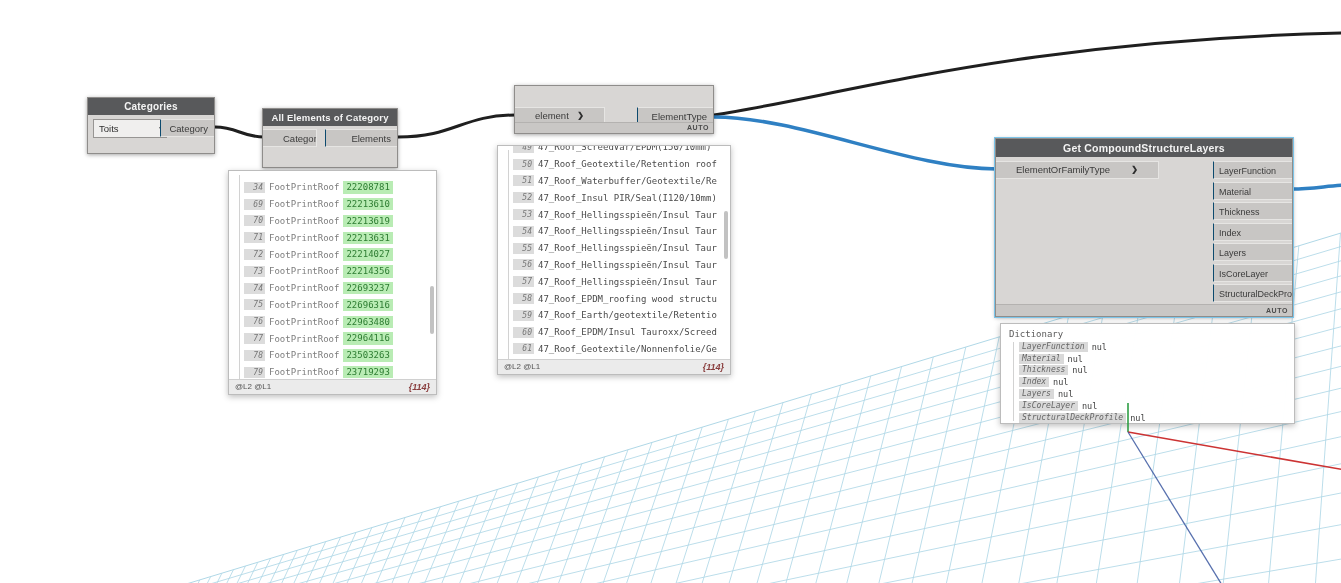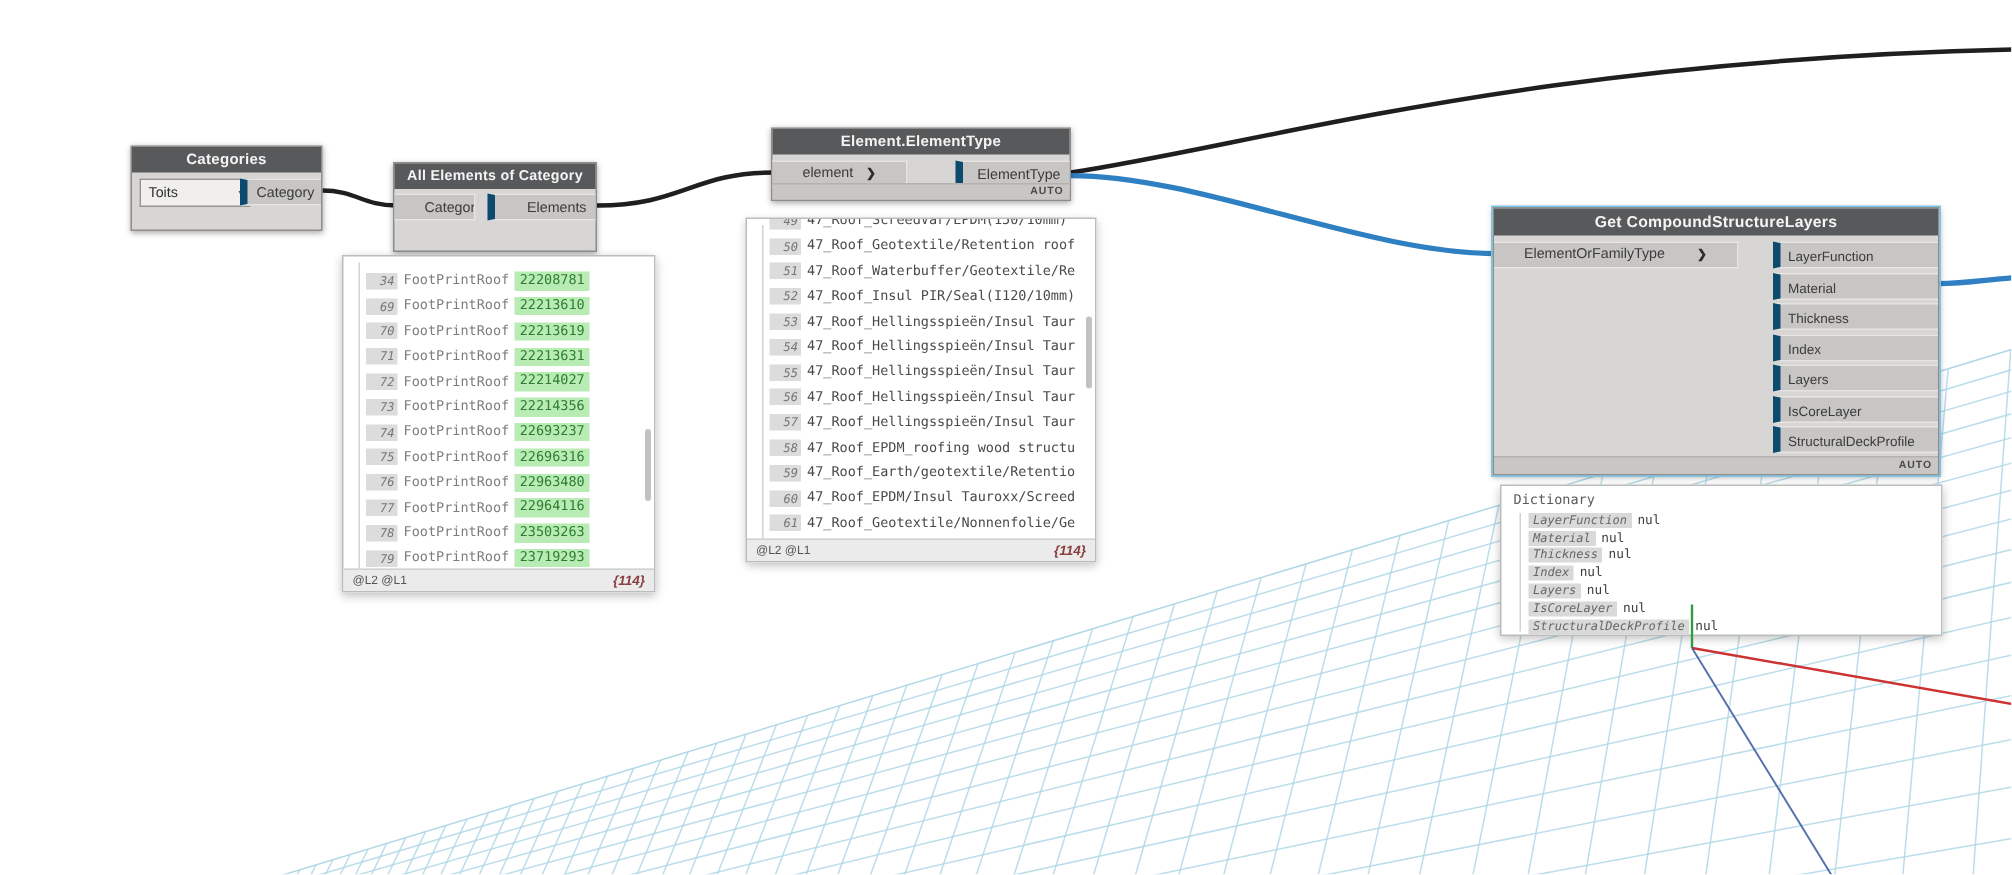--- a/index.html
+++ b/index.html
@@ -23,21 +23,21 @@
     font-size:10px;font-weight:700;text-align:center;letter-spacing:.2px;
     white-space:nowrap;overflow:hidden;
   }
   .port{
     position:absolute;background:#c8c6c4;height:18px;line-height:18px;
     font-size:9.5px;color:#3b3b3b;box-sizing:border-box;
     border-top:1px solid #e6e5e3;border-bottom:1px solid #e6e5e3;
     white-space:nowrap;overflow:hidden;
   }
   .port.in{left:0;padding:0 20px;border-right:1px solid #e6e5e3;}
-  .port.out{right:0;padding:0 6px;text-align:right;border-left:5px solid #0c4a6e;}
+  .port.out{right:0;padding:0 6px;text-align:right;border-left:1px solid #0c4a6e;margin-left:31px;}
   .port.flex{display:flex;justify-content:space-between;align-items:center;}
   .defarrow{font-size:8px;color:#2d2d2d;font-weight:700;}
   .auto-strip{
     position:absolute;left:0;right:0;bottom:0;height:10px;line-height:10px;
     background:#c9c7c5;border-top:1px solid #b4b2b0;
     font-size:7px;font-weight:700;color:#4a4a4a;text-align:right;
     padding-right:4px;letter-spacing:.6px;
   }
   .dropdown{
     position:absolute;left:5px;top:21px;width:74px;height:19px;line-height:17px;
@@ -187,21 +187,20 @@
     <div class="port out" style="top:21px;width:54px;">Category</div>
   </div>
 
   <div class="node" id="node-all-elements" style="left:262px;top:108px;width:136px;height:60px;">
     <div class="node-header" style="font-size:9.5px;">All Elements of Category</div>
     <div class="port in" style="top:20px;width:54px;">Category</div>
     <div class="port out" style="top:20px;width:72px;">Elements</div>
   </div>
 
   <div class="node" id="node-element-type" style="left:514px;top:85px;width:200px;height:49px;">
-    <div class="node-header">Element.ElementType</div>
     <div class="port in flex" style="top:21px;width:90px;">
       <span>element</span>
       <span class="defarrow">❯</span>
     </div>
     <div class="port out" style="top:21px;width:76px;">ElementType</div>
     <div class="auto-strip">AUTO</div>
   </div>
 
   <div class="node" id="node-get-layers" style="left:995px;top:138px;width:298px;height:179px;">
     <div class="node-header" style="height:18px;line-height:18px;font-size:10.5px;">Get CompoundStructureLayers</div>

